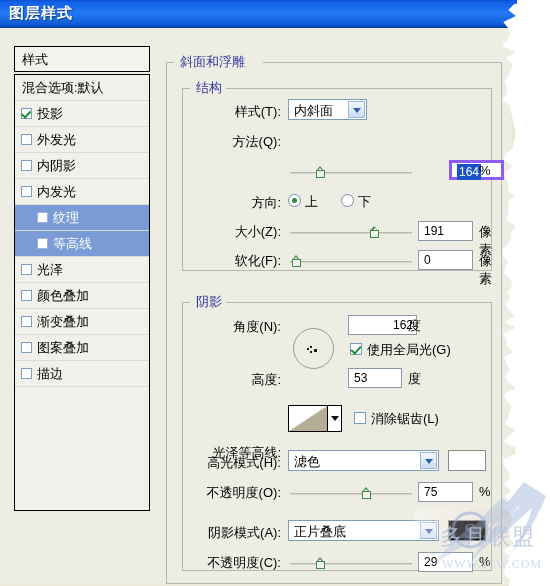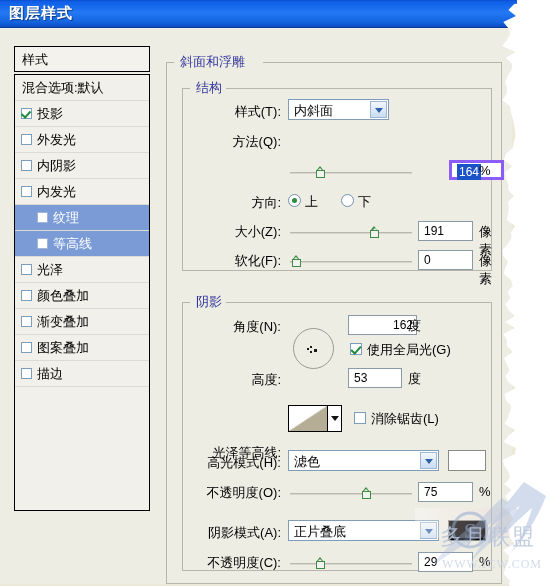--- a/index.html
+++ b/index.html
@@ -214,21 +214,21 @@
             <div class="grp-title">斜面和浮雕</div>
           </div>
 
           <div class="grp" style="left:16px;top:48px;width:308px;height:182px;">
             <div class="grp-top-l"></div>
             <div class="grp-top-r" style="width:272px;"></div>
             <div class="grp-title">结构</div>
           </div>
 
           <div class="lbl" style="left:30px;top:63px;width:85px;">样式(T):</div>
-          <div class="sel" style="left:122px;top:59px;width:101px;">
+          <div class="sel" style="left:122px;top:59px;width:79px;">
             <span class="txt">内斜面</span>
             <span class="arw"></span>
           </div>
 
           <div class="lbl" style="left:30px;top:93px;width:85px;">方法(Q):</div>
 
           <div class="sld" style="left:124px;top:126px;width:122px;">
             <div class="track"></div>
             <div class="thumb" id="th-depth" style="left: 23.98px;">
               <div class="top"></div>

